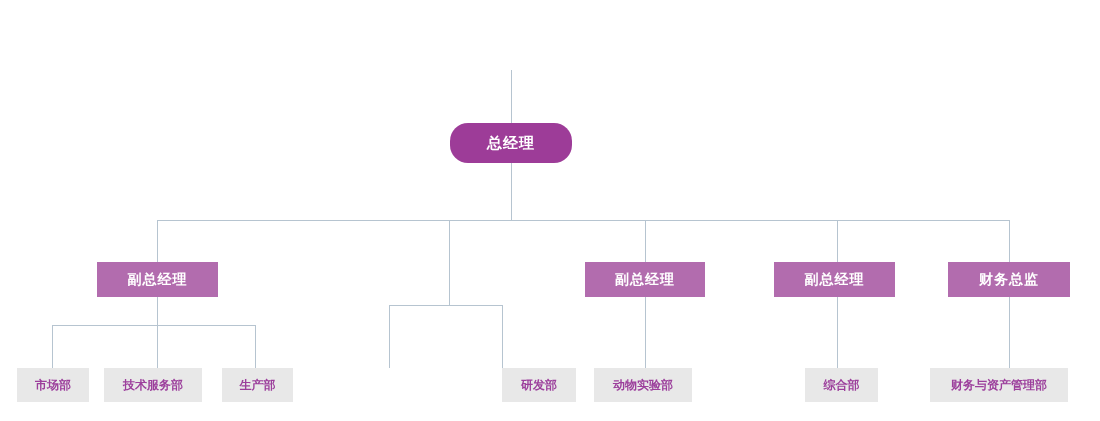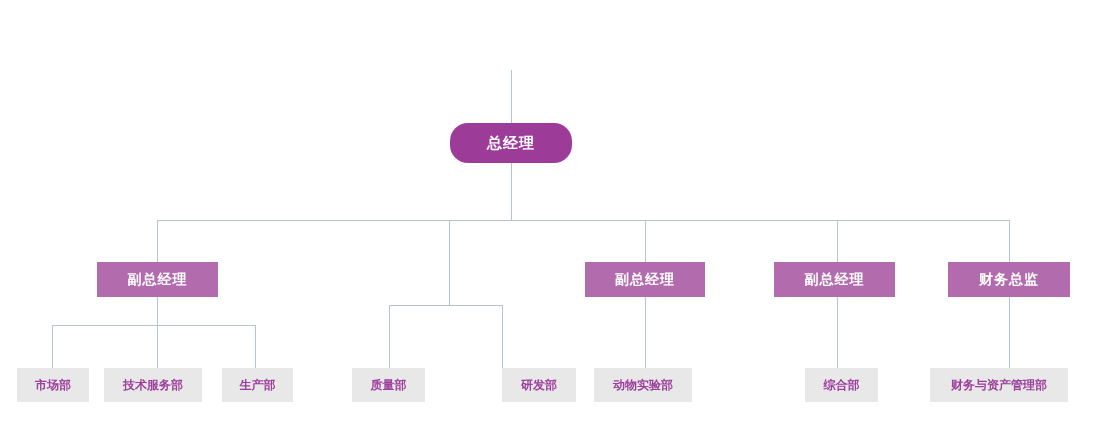--- a/index.html
+++ b/index.html
@@ -70,19 +70,18 @@
   <div class="node exec" id="n-gm">总经理</div>
 
   <div class="node mgr" id="n-deputy1">副总经理</div>
   <div class="node mgr" id="n-deputy2">副总经理</div>
   <div class="node mgr" id="n-deputy3">副总经理</div>
   <div class="node mgr" id="n-cfo">财务总监</div>
 
   <div class="node dept" id="n-marketing">市场部</div>
   <div class="node dept" id="n-techservice">技术服务部</div>
   <div class="node dept" id="n-production">生产部</div>
-  <div class="node dept" id="n-quality">质量部</div>
   <div class="node dept" id="n-rnd">研发部</div>
   <div class="node dept" id="n-animallab">动物实验部</div>
   <div class="node dept" id="n-general">综合部</div>
   <div class="node dept" id="n-financeassets">财务与资产管理部</div>
 
 </div>
 
 </body></html>

